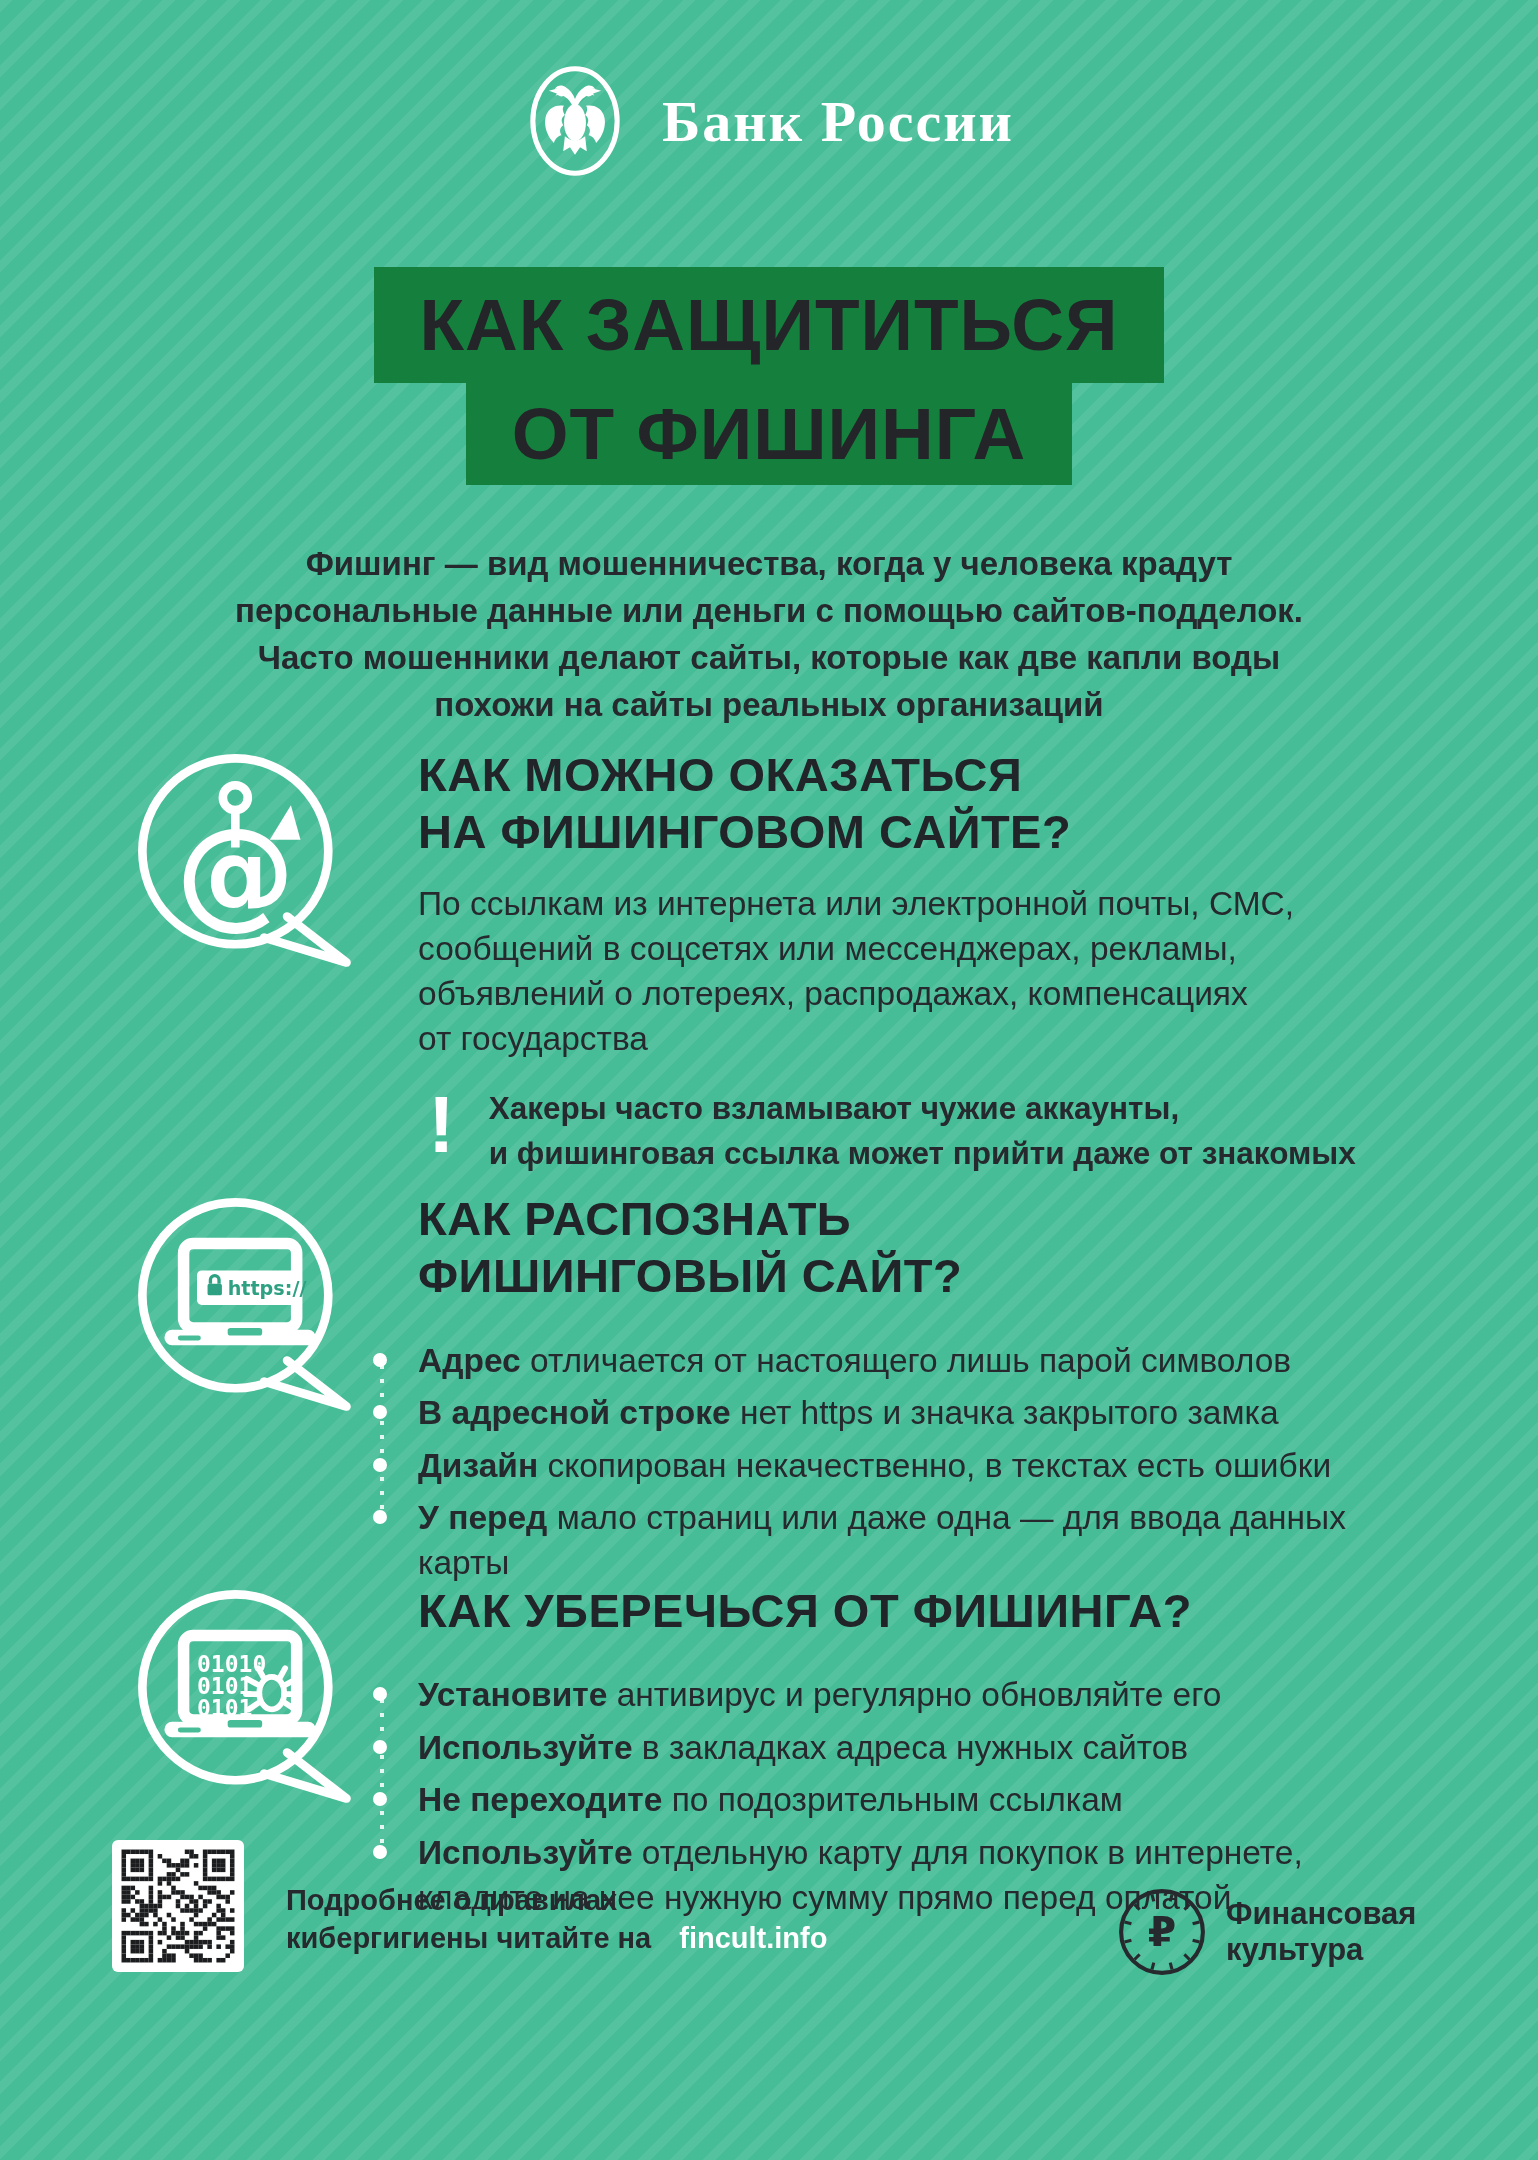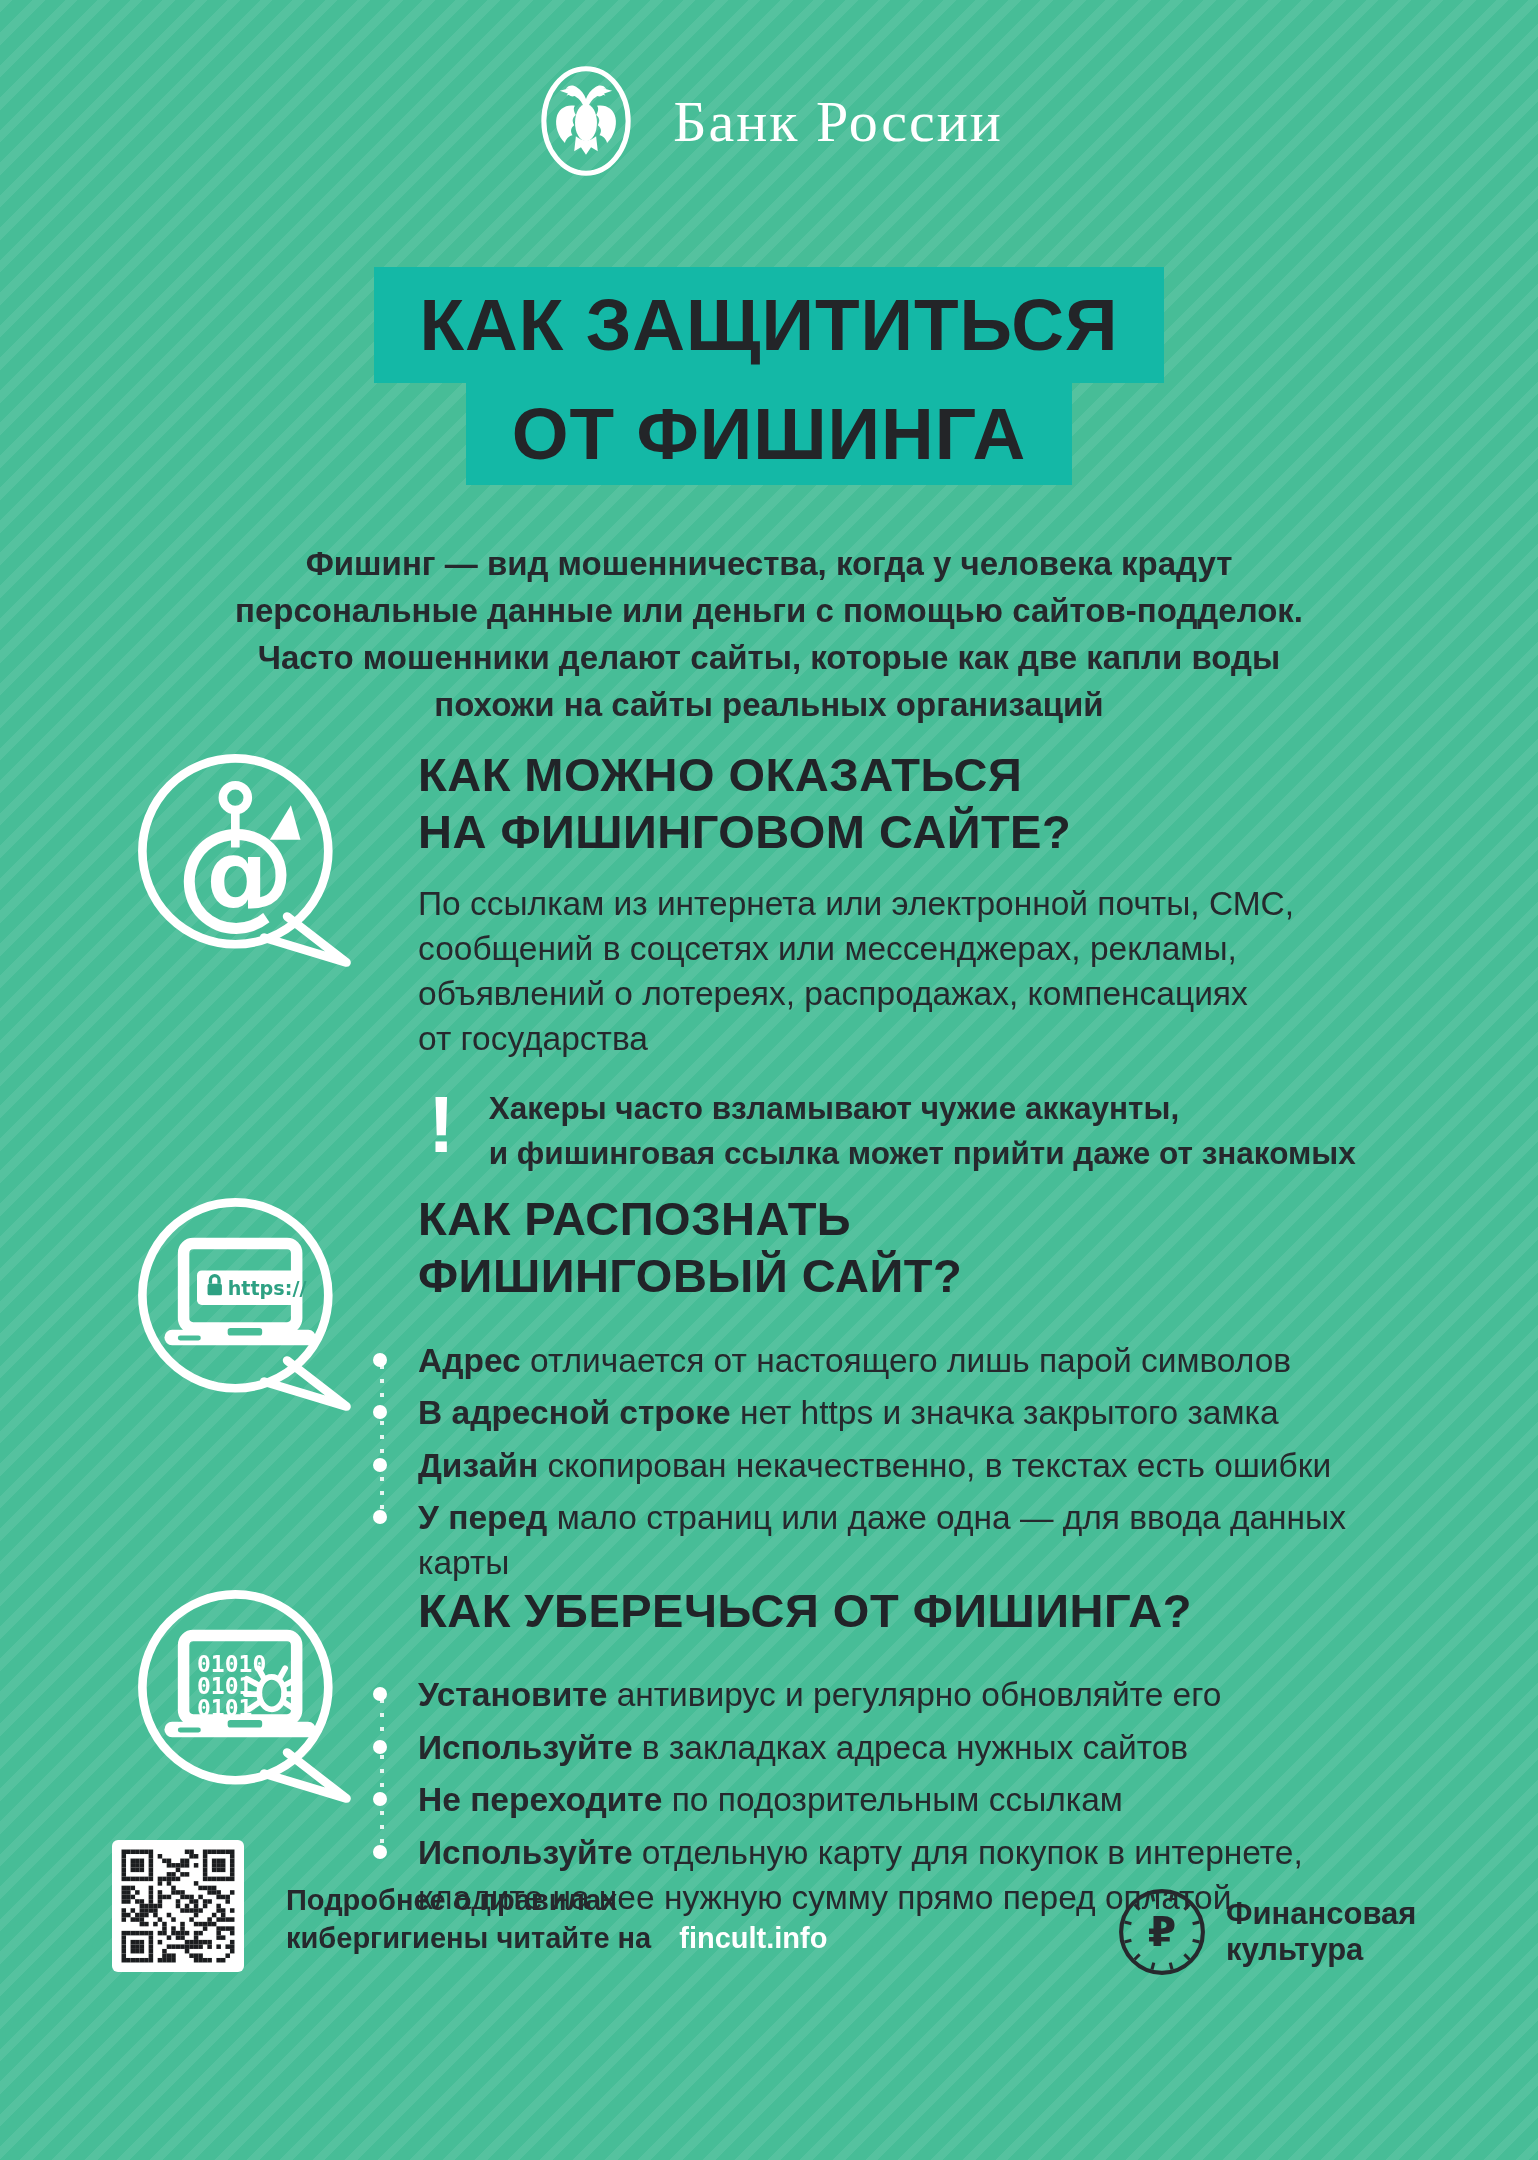--- a/index.html
+++ b/index.html
@@ -19,27 +19,27 @@
   }
 
   
   .brand-header {
     position:absolute; top:62px; left:0; width:100%;
     display:flex; justify-content:center; align-items:center; gap:36px;
   }
   .eagle { width:102px; height:118px; display:block; }
   .bank-name {
     font-family:"Liberation Serif","DejaVu Serif",serif;
-    font-size:58px; color:#fff; letter-spacing:2px; font-weight:400;
+    font-size:58px; color:#fff; letter-spacing:2px; font-weight:700;
   }
 
   
   .title-block { position:absolute; top:267px; left:0; width:100%; text-align:center; }
   .title-bar {
-    display:table; margin:0 auto; background:#14b8a6; color:#232528;
+    display:table; margin:0 auto; background:#15803d; color:#232528;
     font-weight:800; font-size:73px; letter-spacing:1px; padding:0 46px;
     white-space:nowrap;
   }
   .title-bar-1 { line-height:116px; }
   .title-bar-2 { line-height:102px; }
 
   
   .intro {
     position:absolute; top:541px; left:0; width:100%; margin:0;
     text-align:center; font-size:33px; font-weight:700;

